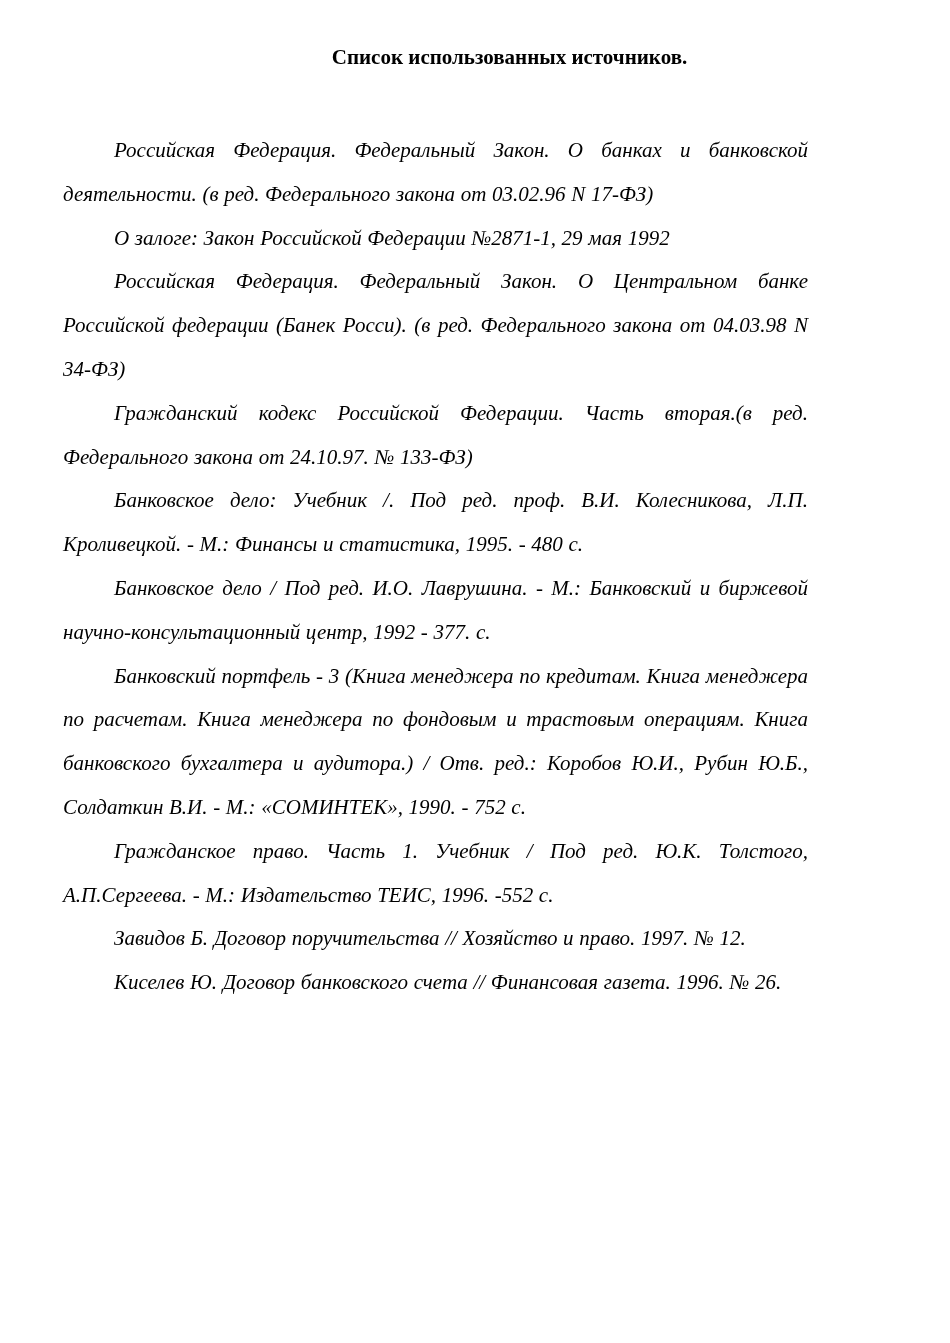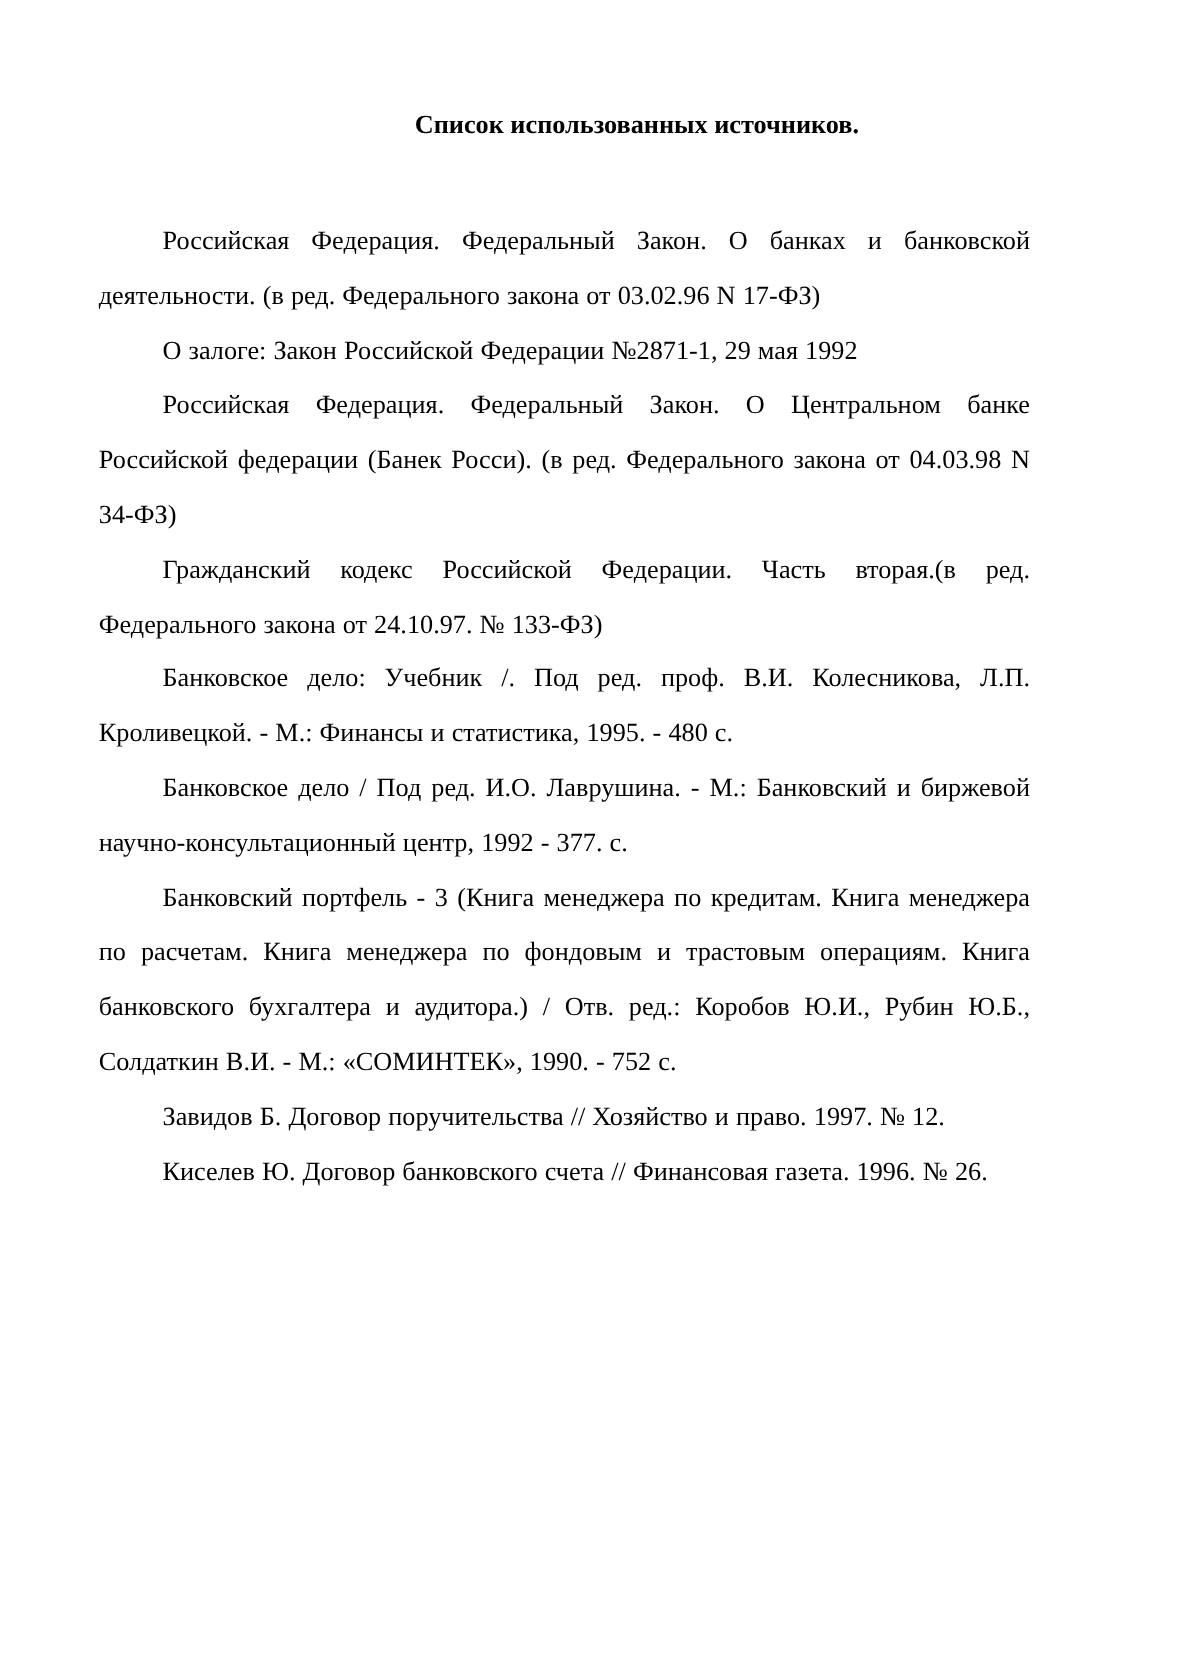--- a/index.html
+++ b/index.html
@@ -11,34 +11,35 @@
       position: relative;
       width: 950px;
       height: 1343px;
       background: #ffffff;
       color: #000000;
       font-family: "Liberation Serif", "DejaVu Serif", serif;
       overflow: hidden;
       box-sizing: border-box;
     }
     .content {
-      padding-top: 86px;
+      padding-top: 44px;
     }
     .doc-title {
       width: 745px;
       margin: 0 0 59px 137px;
       text-align: center;
       font-weight: bold;
       font-size: 21px;
       line-height: 26px;
       color: #000000;
     }
     .body-col {
-      margin-left: 79px;
+      margin-left: 63px;
       width: 745px;
+      font-style: italic;
     }
     .entry {
       margin: 0;
       font-size: 21px;
       line-height: 43.8px;
       text-align: justify;
       text-indent: 51px;
       color: #000000;
       word-spacing: 0.02em;
     }
@@ -50,17 +51,18 @@
   <div class="content">
     <h1 class="doc-title">Список использованных источников.</h1>
     <div class="body-col">
         <p class="entry">Российская Федерация. Федеральный Закон. О банках и банковской деятельности. (в ред. Федерального закона от 03.02.96 N 17-ФЗ)</p>
         <p class="entry">О залоге: Закон Российской Федерации №2871-1,  29 мая 1992</p>
         <p class="entry">Российская Федерация. Федеральный Закон. О Центральном банке Российской федерации (Банек Росси). (в ред. Федерального закона от 04.03.98 N 34-ФЗ)</p>
         <p class="entry">Гражданский кодекс Российской Федерации. Часть вторая.(в ред. Федерального закона от 24.10.97. № 133-ФЗ)</p>
         <p class="entry">Банковское дело: Учебник /. Под ред. проф. В.И. Колесникова, Л.П. Кроливецкой. - М.: Финансы и статистика, 1995. - 480 с.</p>
         <p class="entry">Банковское дело / Под ред. И.О. Лаврушина. -  М.: Банковский и биржевой научно-консультационный центр, 1992 - 377. с.</p>
         <p class="entry">Банковский портфель - 3 (Книга менеджера по кредитам. Книга менеджера по расчетам. Книга менеджера по фондовым и трастовым операциям. Книга банковского бухгалтера и аудитора.) / Отв. ред.: Коробов Ю.И., Рубин Ю.Б., Солдаткин В.И. - М.: «СОМИНТЕК»,  1990. - 752 с.</p>
+        <p class="entry">Гражданское право. Часть 1. Учебник / Под ред. Ю.К. Толстого, А.П.Сергеева. - М.: Издательство ТЕИС, 1996. -552 с.</p>
         <p class="entry">Завидов Б. Договор поручительства // Хозяйство и право. 1997. № 12.</p>
         <p class="entry">Киселев Ю. Договор банковского счета // Финансовая газета. 1996. № 26.</p>
       </div>
   </div>
 </div>
 
 </body></html>

